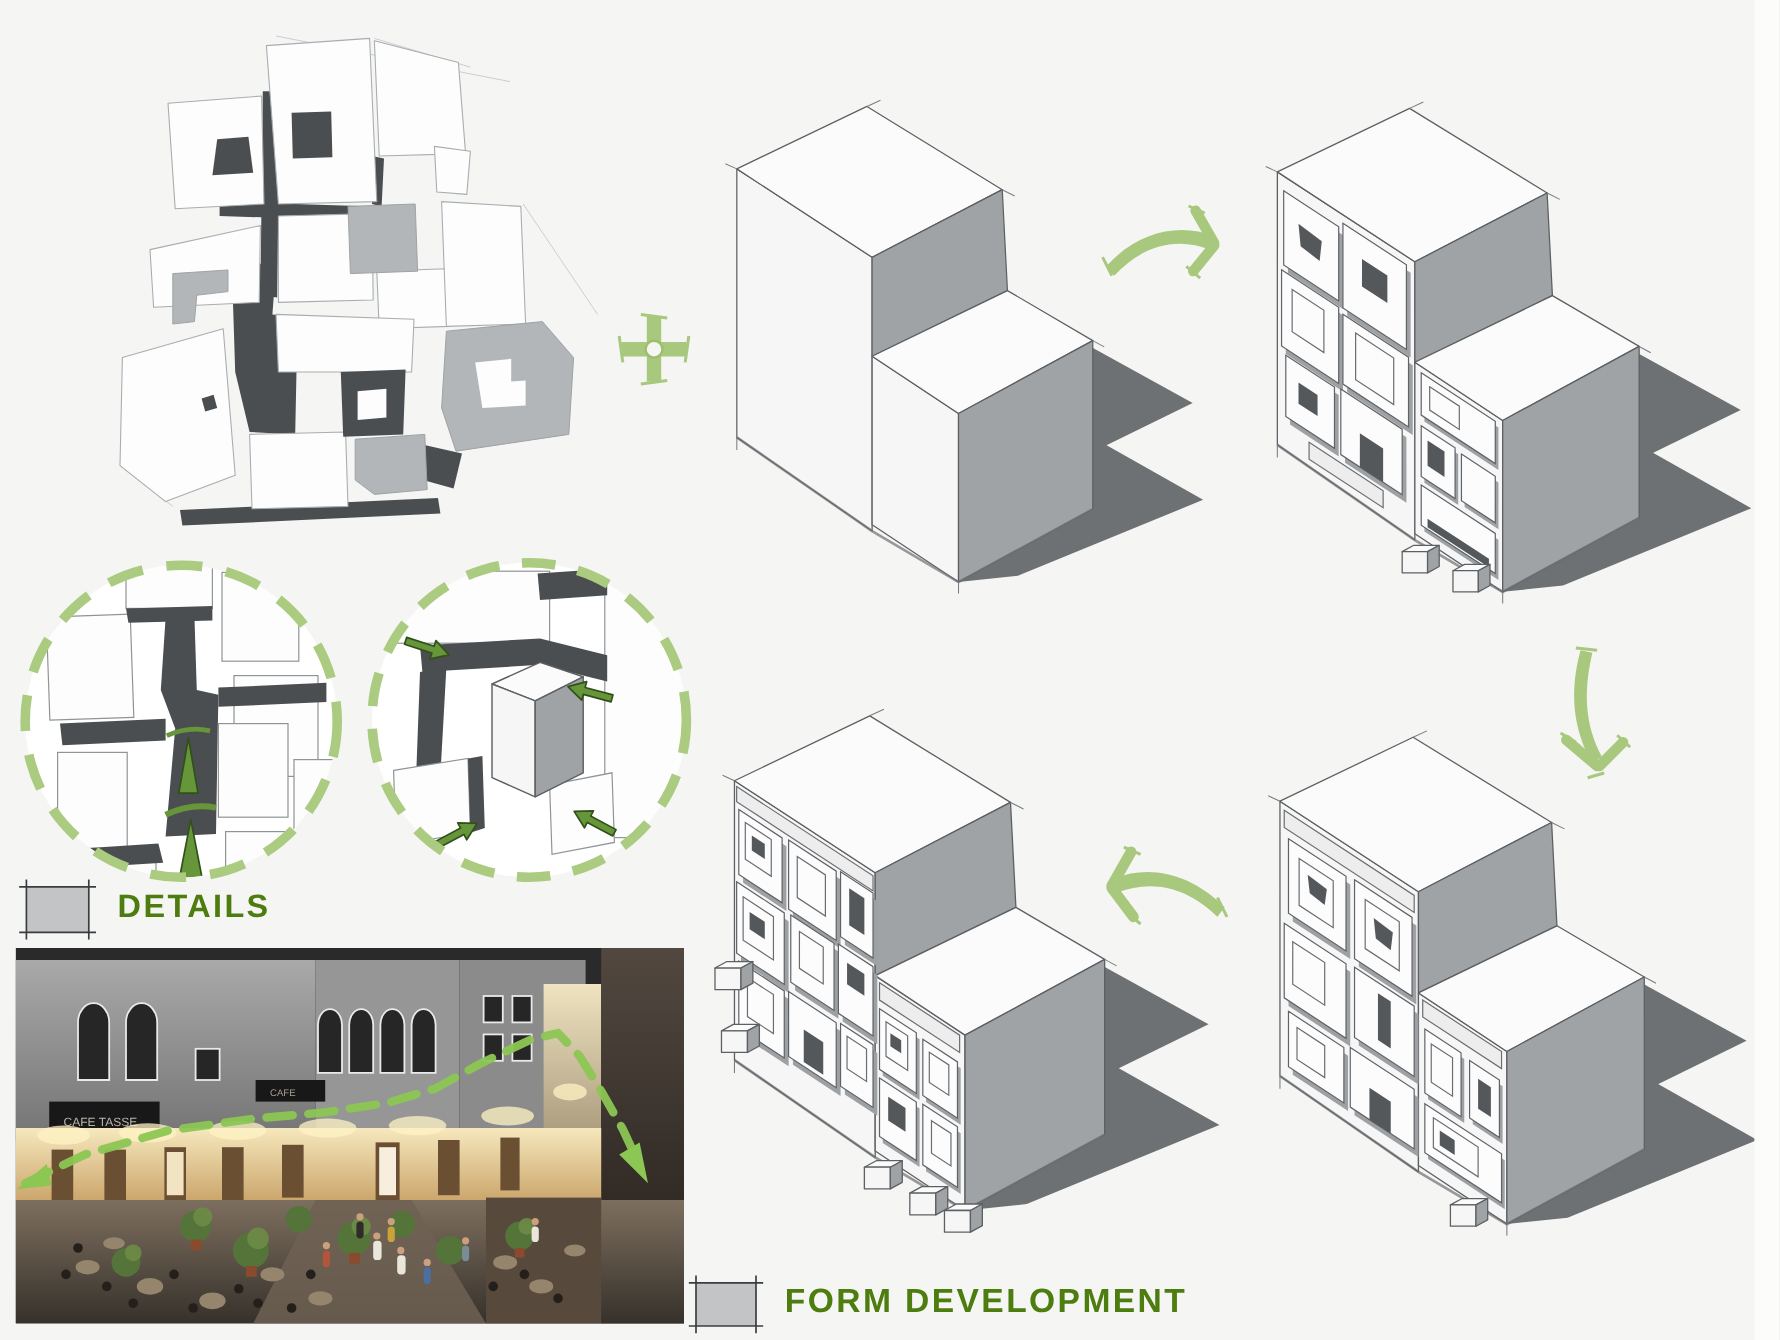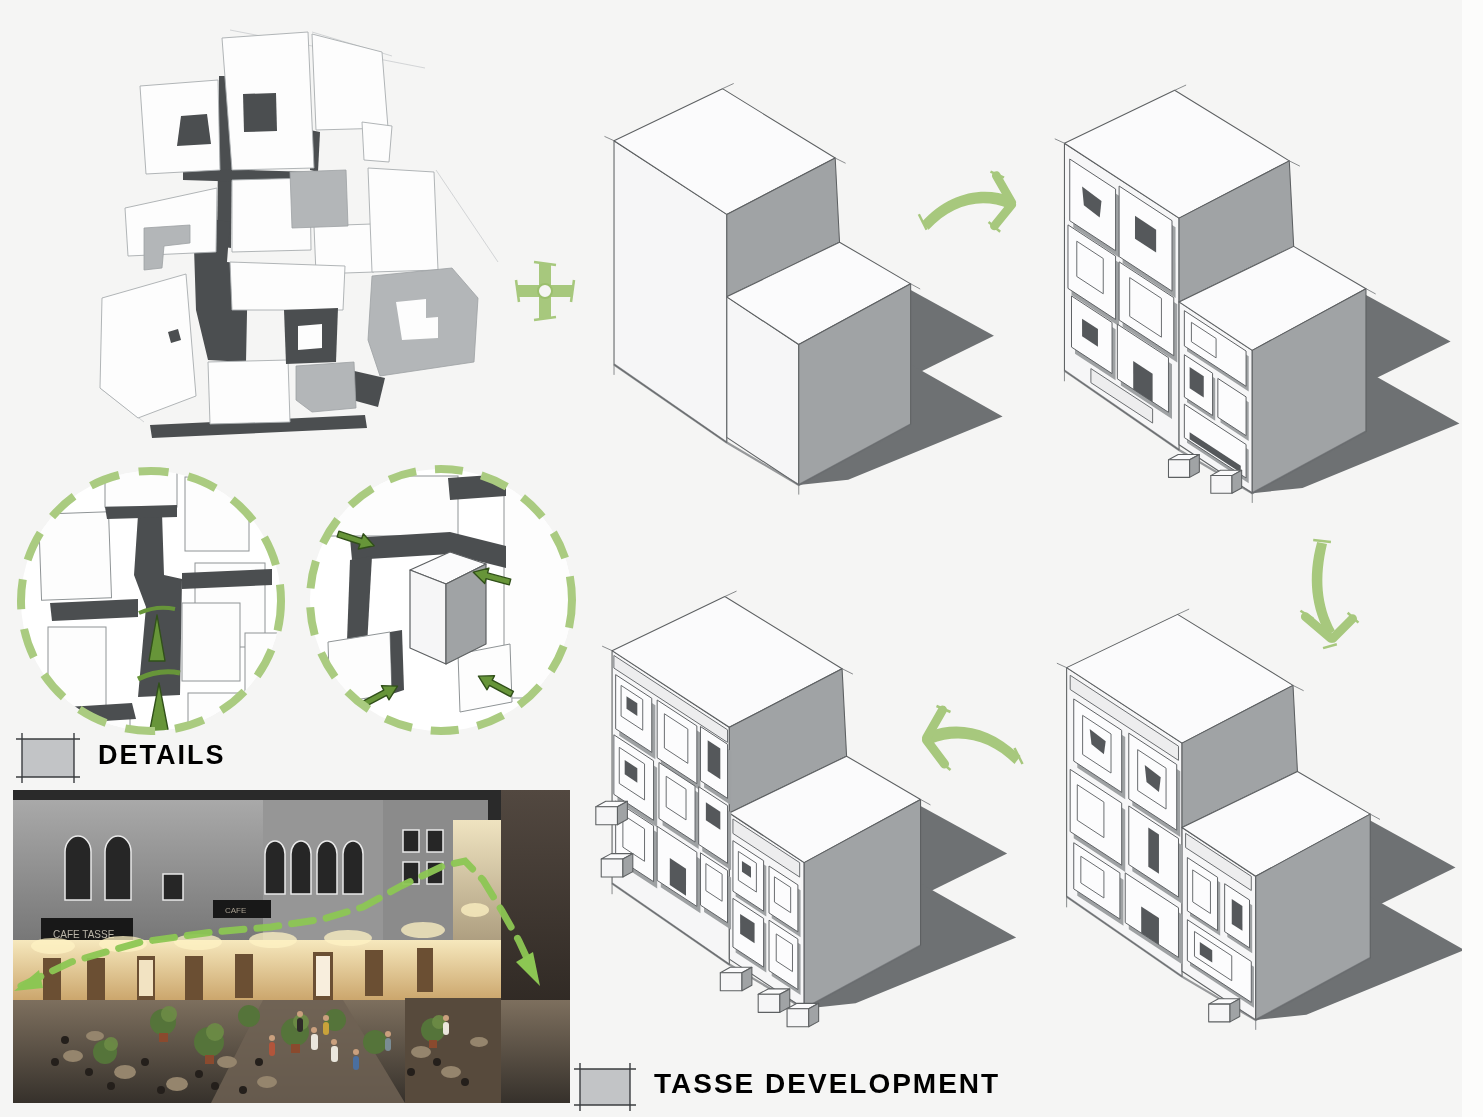--- a/index.html
+++ b/index.html
@@ -20,21 +20,21 @@
   .ledge{fill:#ededee;stroke:#6b6e71;stroke-width:1;vector-effect:non-scaling-stroke;}
   .dk{fill:#4b4e50;stroke:none;}
   .parcel{fill:#fdfdfd;stroke:#a8adaf;stroke-width:0.9;stroke-linejoin:round;}
   .parcel-gray{fill:#b3b6b8;stroke:#9da1a3;stroke-width:0.8;}
   .construction{stroke:#c9ccce;stroke-width:0.8;}
   .green{fill:#a7c87d;}
   .green-stroke{stroke:#a7c87d;fill:none;}
   .garrow{fill:#679539;stroke:#31501a;stroke-width:1.4;stroke-linejoin:round;}
   .ring{fill:none;stroke:#aacb80;stroke-width:8;}
   .blk{fill:#fdfdfd;stroke:#8f9496;stroke-width:1;}
-  .lbl{font-weight:bold;color:#000000;letter-spacing:2px;white-space:nowrap;}
+  .lbl{font-weight:bold;color:#4d7c0f;letter-spacing:2px;white-space:nowrap;}
   .label-row{display:flex;align-items:flex-start;gap:14px;}
   text{font-family:"Liberation Sans",sans-serif;}
 </style>
 </head>
 <body>
 
 <div id="board">
 
   <svg width="0" height="0" style="position:absolute">
     <defs>
@@ -550,17 +550,17 @@
   </div>
 
   <div class="abs label-row" style="left:572px;top:1062px">
     <svg width="68" height="50" viewBox="0 0 68 50">
       <rect x="8" y="7" width="50" height="36" fill="#c2c4c6"></rect>
       <line x1="2" y1="7" x2="64" y2="7" stroke="#3a3d3f" stroke-width="1.4"></line>
       <line x1="2" y1="43" x2="64" y2="43" stroke="#3a3d3f" stroke-width="1.4"></line>
       <line x1="8" y1="1" x2="8" y2="49" stroke="#3a3d3f" stroke-width="1.4"></line>
       <line x1="58" y1="1" x2="58" y2="49" stroke="#3a3d3f" stroke-width="1.4"></line>
     </svg>
-    <span class="lbl" style="font-size:28px;margin-top:6px">TASSE DEVELOPMENT</span>
+    <span class="lbl" style="font-size:28px;margin-top:6px">FORM DEVELOPMENT</span>
   </div>
 
   <div class="abs" style="left:1462px;top:0;width:21px;height:1117px;background:#fcfcfb"></div>
 </div>
 
 </body></html>

